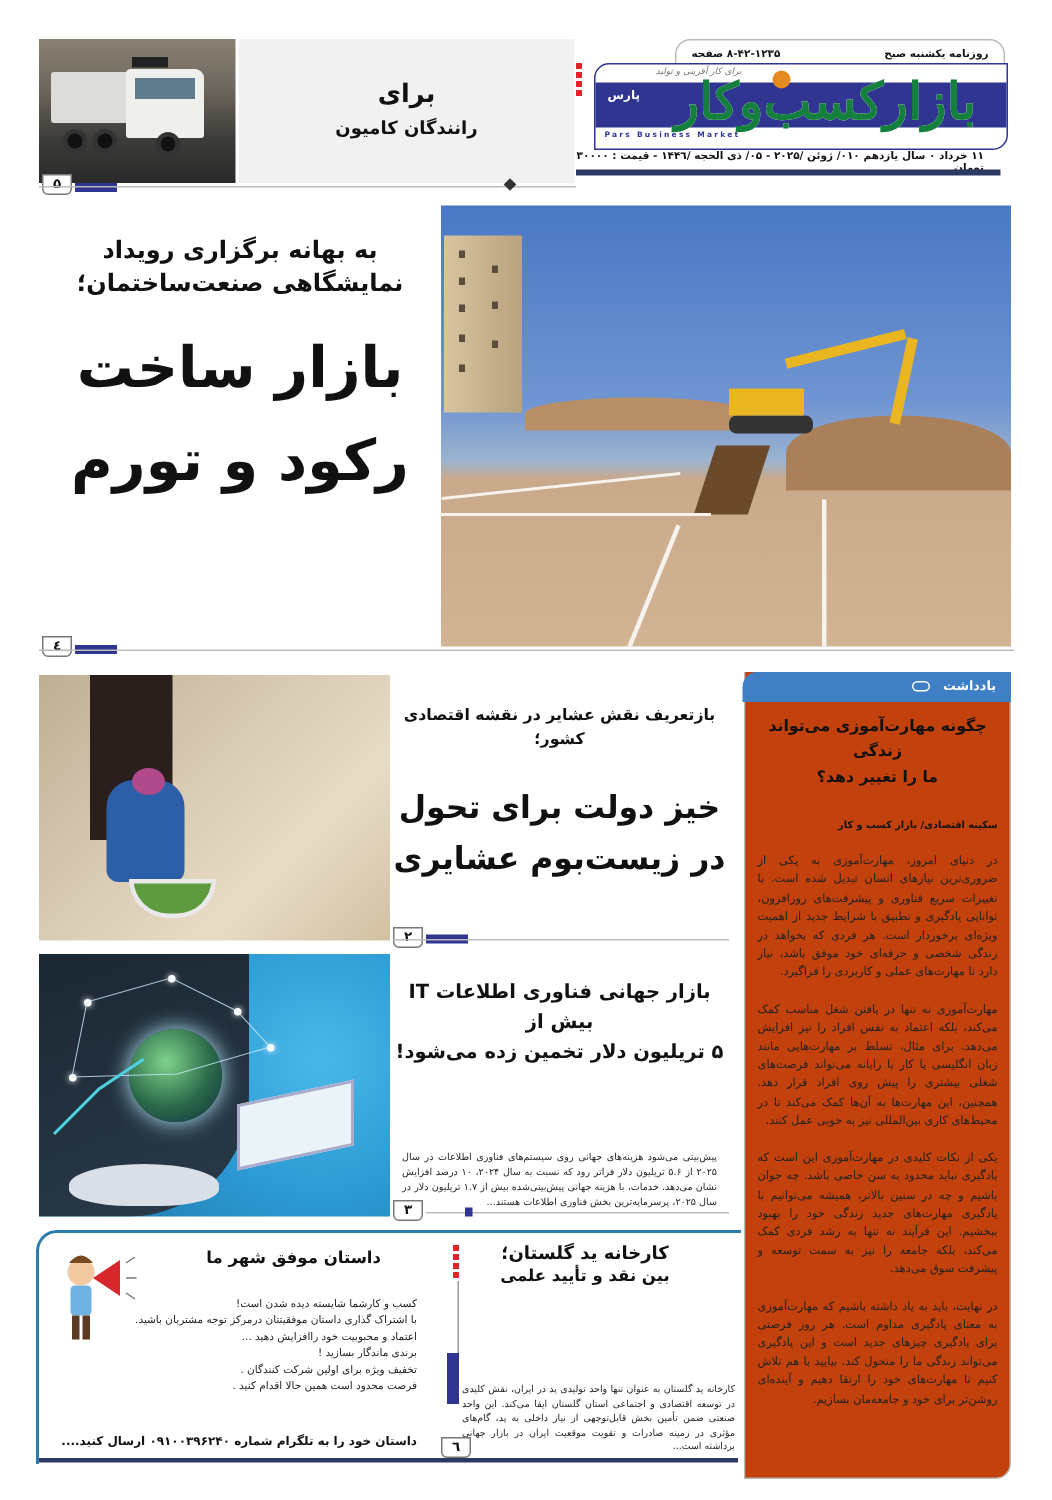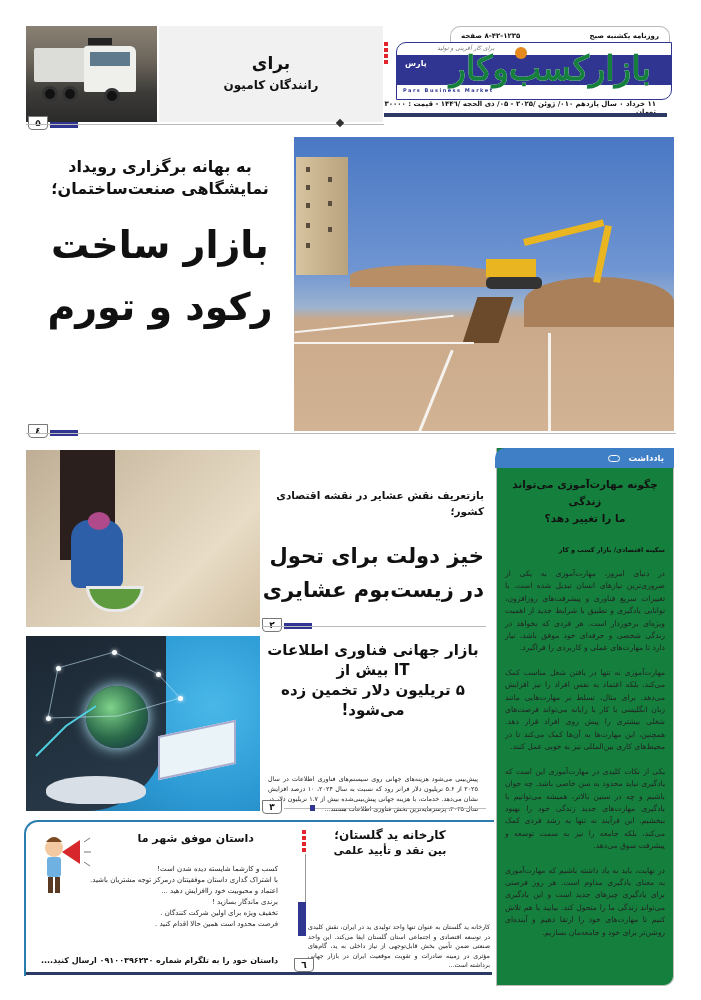--- a/index.html
+++ b/index.html
@@ -64,40 +64,40 @@
   #lead-photo .chalk { position:absolute; background:#f6f3ee; }
 
   
   #tribe-photo { left: 26px; top: 450px; width: 234px; height: 177px; overflow:hidden;
       background: linear-gradient(135deg, #bfae95 0%, #d7c9b2 40%, #e8dcc6 70%, #d2c0a2 100%); }
   #tribe-photo .door { position:absolute; left: 34px; top: 0; width: 55px; height: 110px; background:#2b1f1d; }
   #tribe-photo .woman { position:absolute; left: 45px; top: 70px; width: 52px; height: 68px; background:#2d5fa8; border-radius: 18px 18px 8px 8px; }
   #tribe-photo .scarf { position:absolute; left: 62px; top: 62px; width: 22px; height: 18px; background:#b04a8a; border-radius: 50%; }
   #tribe-photo .bowl { position:absolute; left: 60px; top: 136px; width: 58px; height: 26px; background:#5e9a3e; border-radius: 0 0 30px 30px; border: 3px solid #e9e9e9; }
 
-  #tribe { left: 262px; top: 475px; width: 222px; height: 170px; direction: rtl; text-align:right; }
+  #tribe { left: 262px; top: 457px; width: 222px; height: 170px; direction: rtl; text-align:center; }
   #tribe .kicker { font-size: 10.5px; font-weight: bold; line-height: 16px; margin-top: 12px; }
   #tribe .headline { font-size: 21px; font-weight: bold; line-height: 34px; margin-top: 20px; }
 
   
   #it-photo { left: 26px; top: 636px; width: 234px; height: 175px; overflow:hidden;
       background: radial-gradient(circle at 80% 40%, #49b8e8 0%, #2b98d3 45%, #1d6d9c 100%); }
   #it-photo .dark { position:absolute; left: 0; top: 0; width: 140px; height: 175px; background: linear-gradient(160deg,#1b2733,#2a3b4a); border-radius: 0 0 80px 0; }
   #it-photo .globe { position:absolute; left: 60px; top: 50px; width: 62px; height: 62px; border-radius:50%; background: radial-gradient(circle at 40% 35%, #7fd38a, #2b6a4a 55%, #0e2c3c 100%); box-shadow: 0 0 14px #b8eeff; }
   #it-photo .laptop { position:absolute; left: 132px; top: 92px; width: 78px; height: 44px; background:#e9f3f8; transform: skewY(-12deg); border: 2px solid #aac; }
   #it-photo .hand { position:absolute; left: 20px; top: 140px; width: 100px; height: 28px; background:#d8dfe6; border-radius: 50% 50% 40% 40%; }
   #it-photo .node { position:absolute; width: 5px; height: 5px; background:#fff; border-radius: 50%; box-shadow: 0 0 4px #fff; }
 
   #it { left: 262px; top: 640px; width: 222px; height: 175px; direction: rtl; }
-  #it .headline { font-size: 15px; font-weight: bold; line-height: 20px; text-align:center; }
+  #it .headline { font-size: 13px; font-weight: bold; line-height: 20px; text-align:center; margin-top: 12px; }
   #it .body { font-size: 6.4px; line-height: 10px; text-align: justify; margin-top: 54px; padding: 0 6px; color:#222; }
 
   
   #note { left: 496px; top: 448px; width: 178px; height: 538px; direction: rtl;
-      border: 1px solid #bbb; border-top:none; border-radius: 0 0 10px 0; background:#15803d; }
+      border: 1px solid #bbb; border-top:none; border-radius: 0 0 10px 0; background:#c2410c; }
   #note .tab { position:absolute; right: -1px; top: 0; width: 179px; height: 20px; background:#3f7fc6;
       border-radius: 10px 0 0 0; color:#fff; font-size: 8.5px; font-weight: bold; padding-right: 10px; line-height: 20px; }
   #note .tab .chain { display:inline-block; width: 12px; height: 7px; border: 1.5px solid #fff; border-radius: 4px; margin-right: 6px; vertical-align: middle; }
   #note .title { position:absolute; top: 28px; right: 6px; left: 6px; font-size: 10.5px; font-weight: bold; line-height: 17px; text-align:center; }
   #note .byline { position:absolute; top: 98px; right: 8px; font-size: 6.5px; font-weight: bold; }
   #note .text { position:absolute; top: 120px; right: 8px; left: 8px; font-size: 7.6px; line-height: 12.4px; text-align: justify; color:#222; }
   #note .text p { margin-bottom: 12px; }
 
   
   #bottom-strip { left: 24px; top: 820px; width: 470px; height: 156px;

